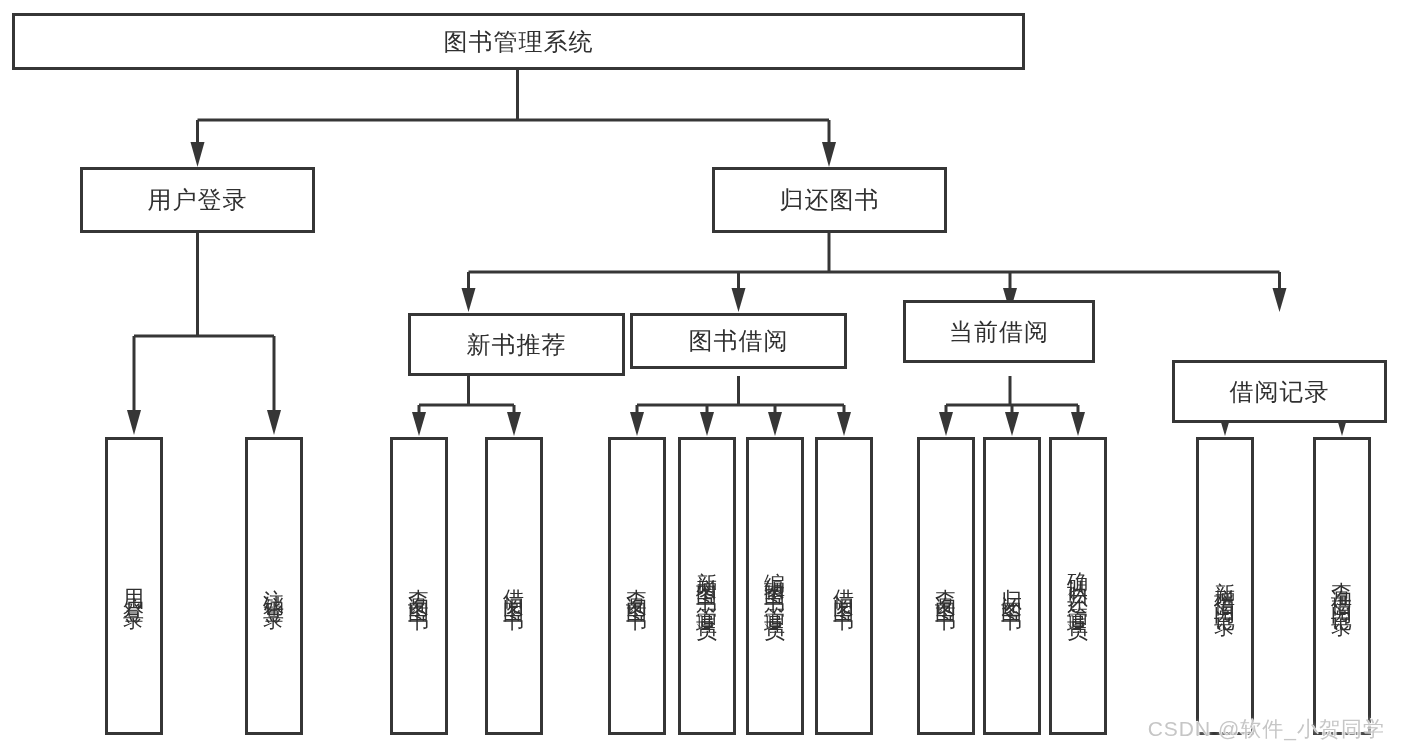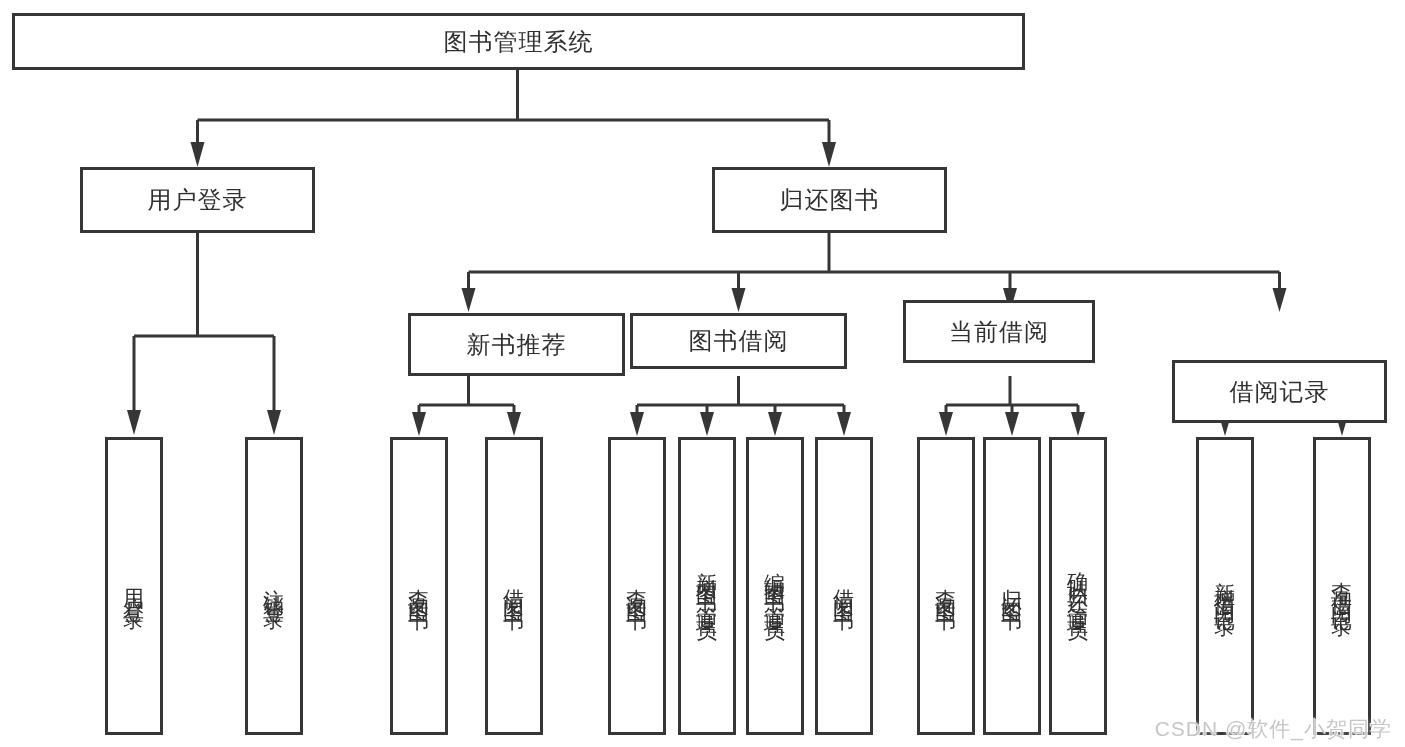--- a/index.html
+++ b/index.html
@@ -51,21 +51,21 @@
   .l4 { top: 437px; width: 58px; height: 298px; }
   .n-a1 { left: 105px; }  .n-a2 { left: 245px; }
   .n-b1 { left: 390px; }  .n-b2 { left: 485px; }
   .n-c1 { left: 608px; }  .n-c2 { left: 678px; }
   .n-c3 { left: 746px; }  .n-c4 { left: 815px; }
   .n-d1 { left: 917px; }  .n-d2 { left: 983px; }  .n-d3 { left: 1049px; }
   .n-e1 { left: 1196px; } .n-e2 { left: 1313px; }
 
   .watermark {
     position: absolute;
-    right: 13px;
+    right: 20px;
     bottom: 4px;
     z-index: 10;
     font-size: 21px;
     letter-spacing: 1px;
     color: var(--watermark, #c6c6c6);
     text-shadow: 1px 1px 0 rgba(255,255,255,.85),
                  -1px -1px 0 rgba(255,255,255,.85),
                  0 0 4px rgba(255,255,255,.9);
   }
 </style>

